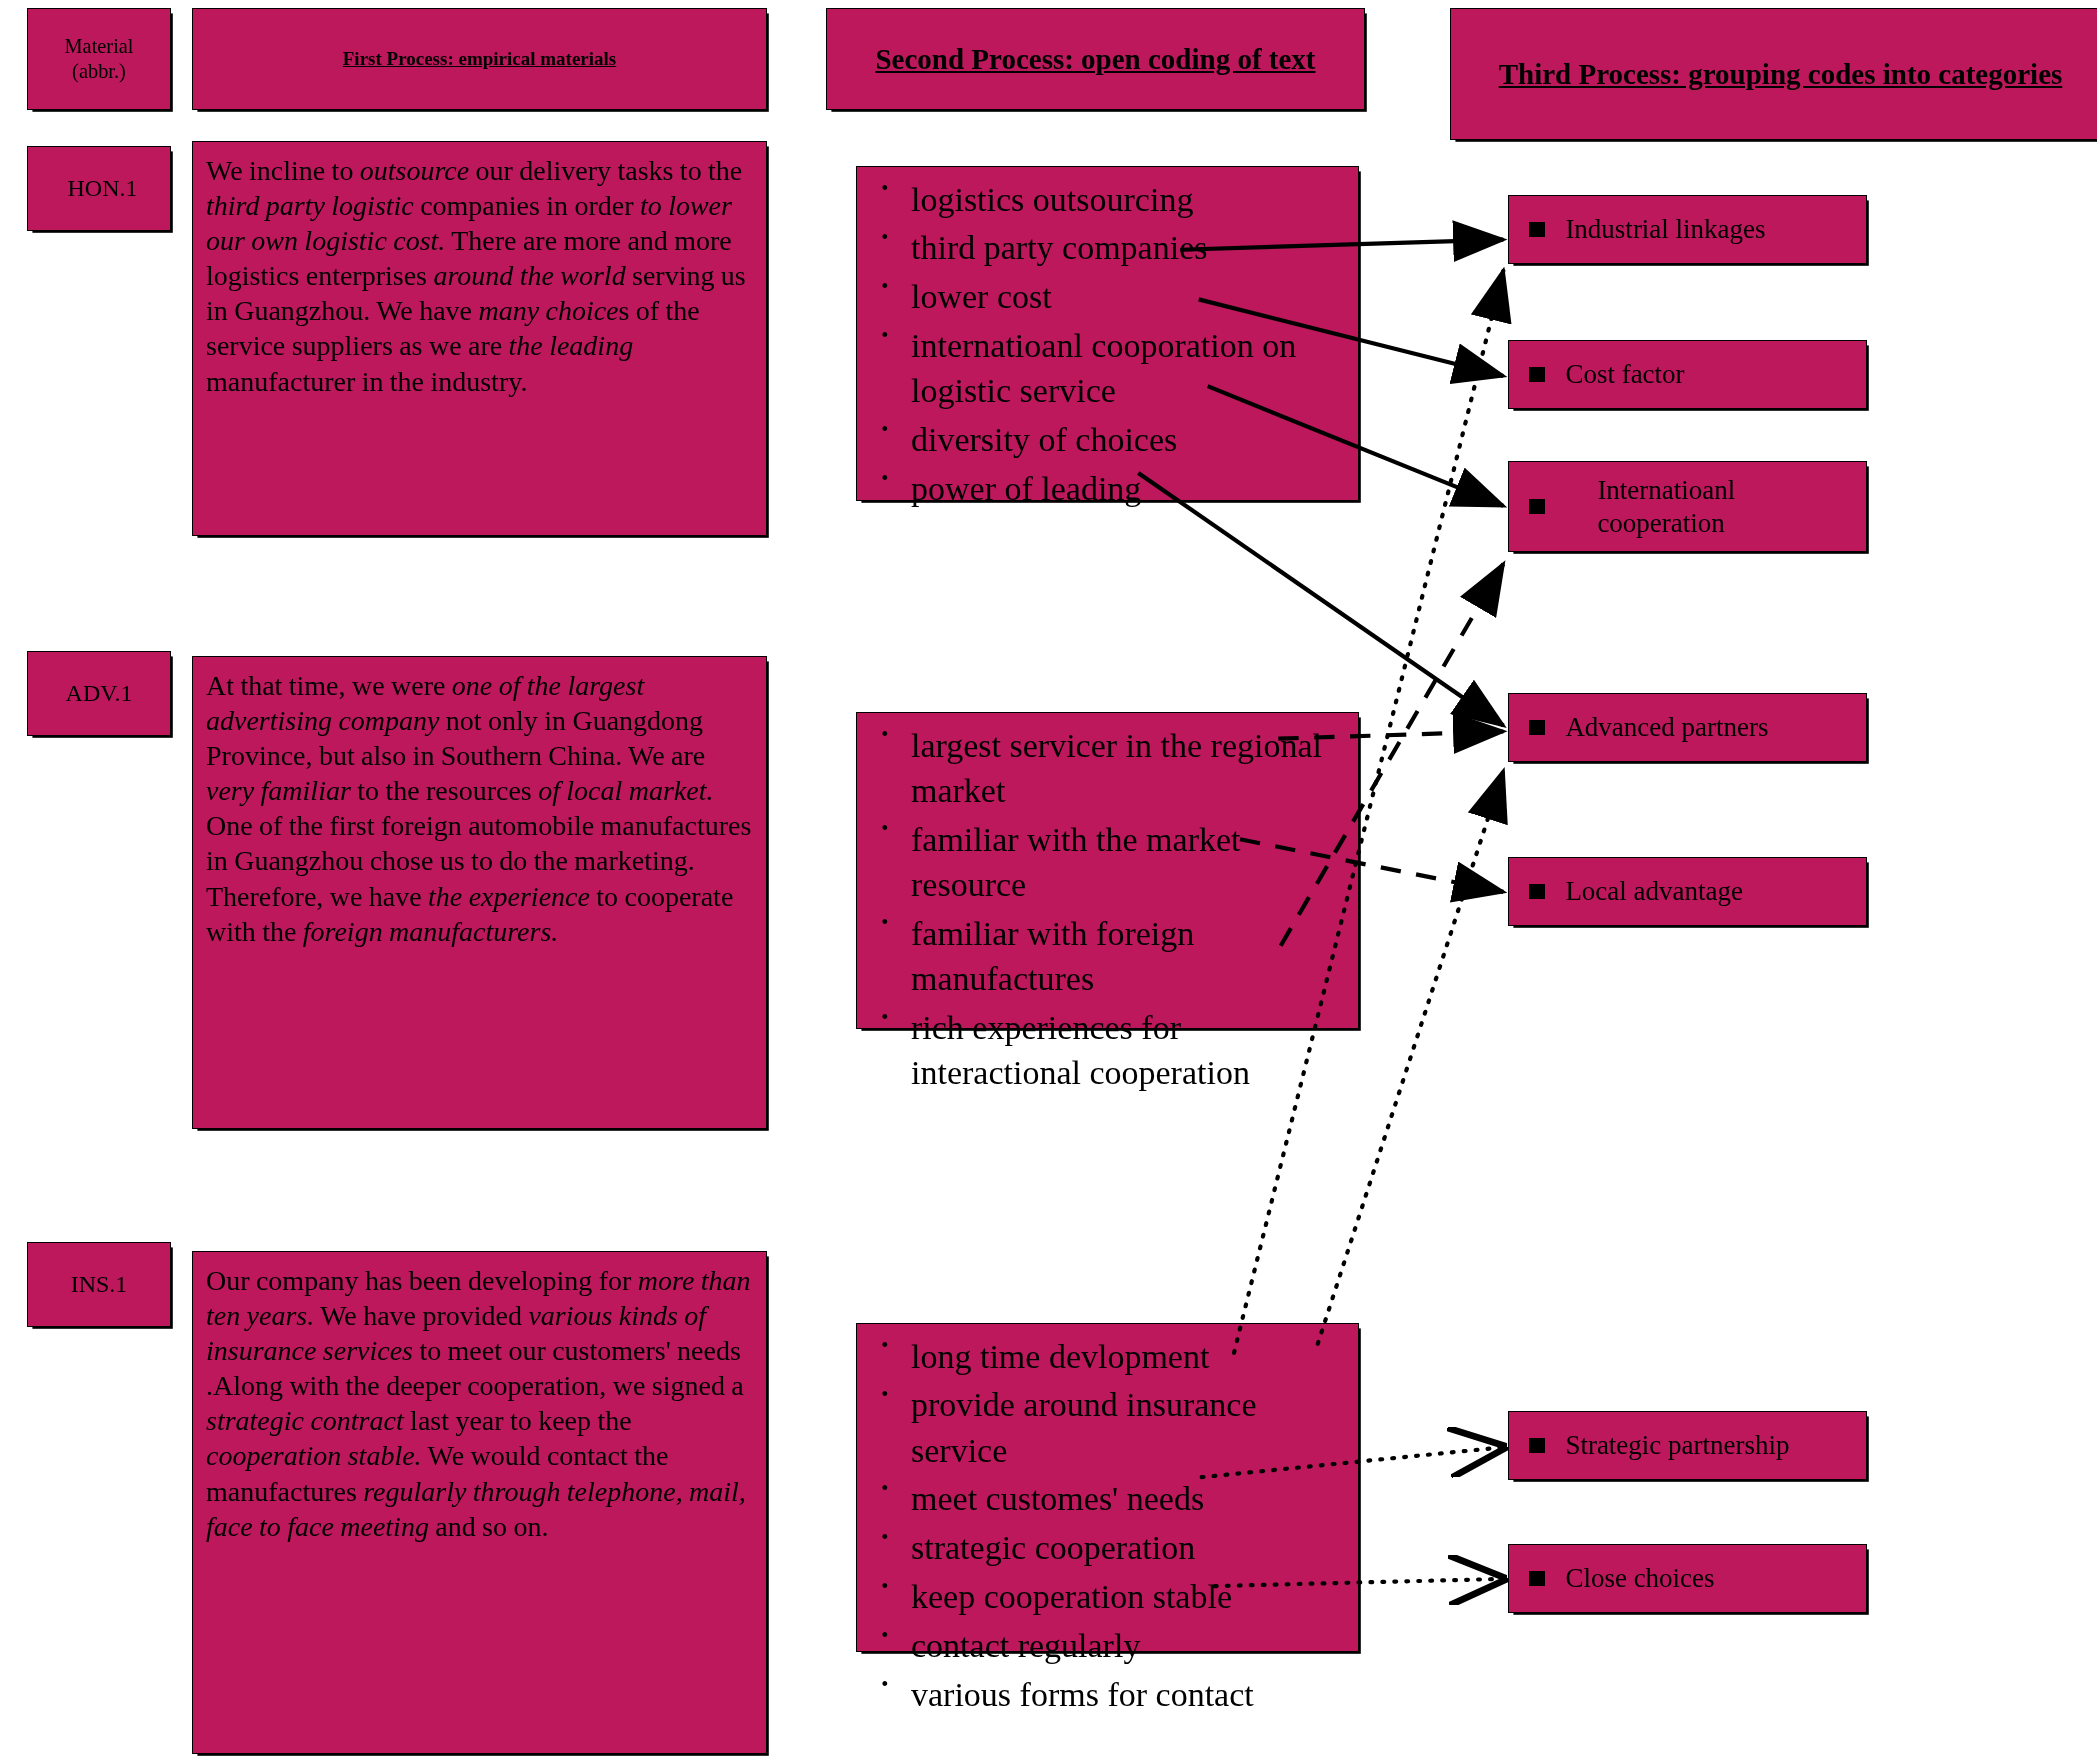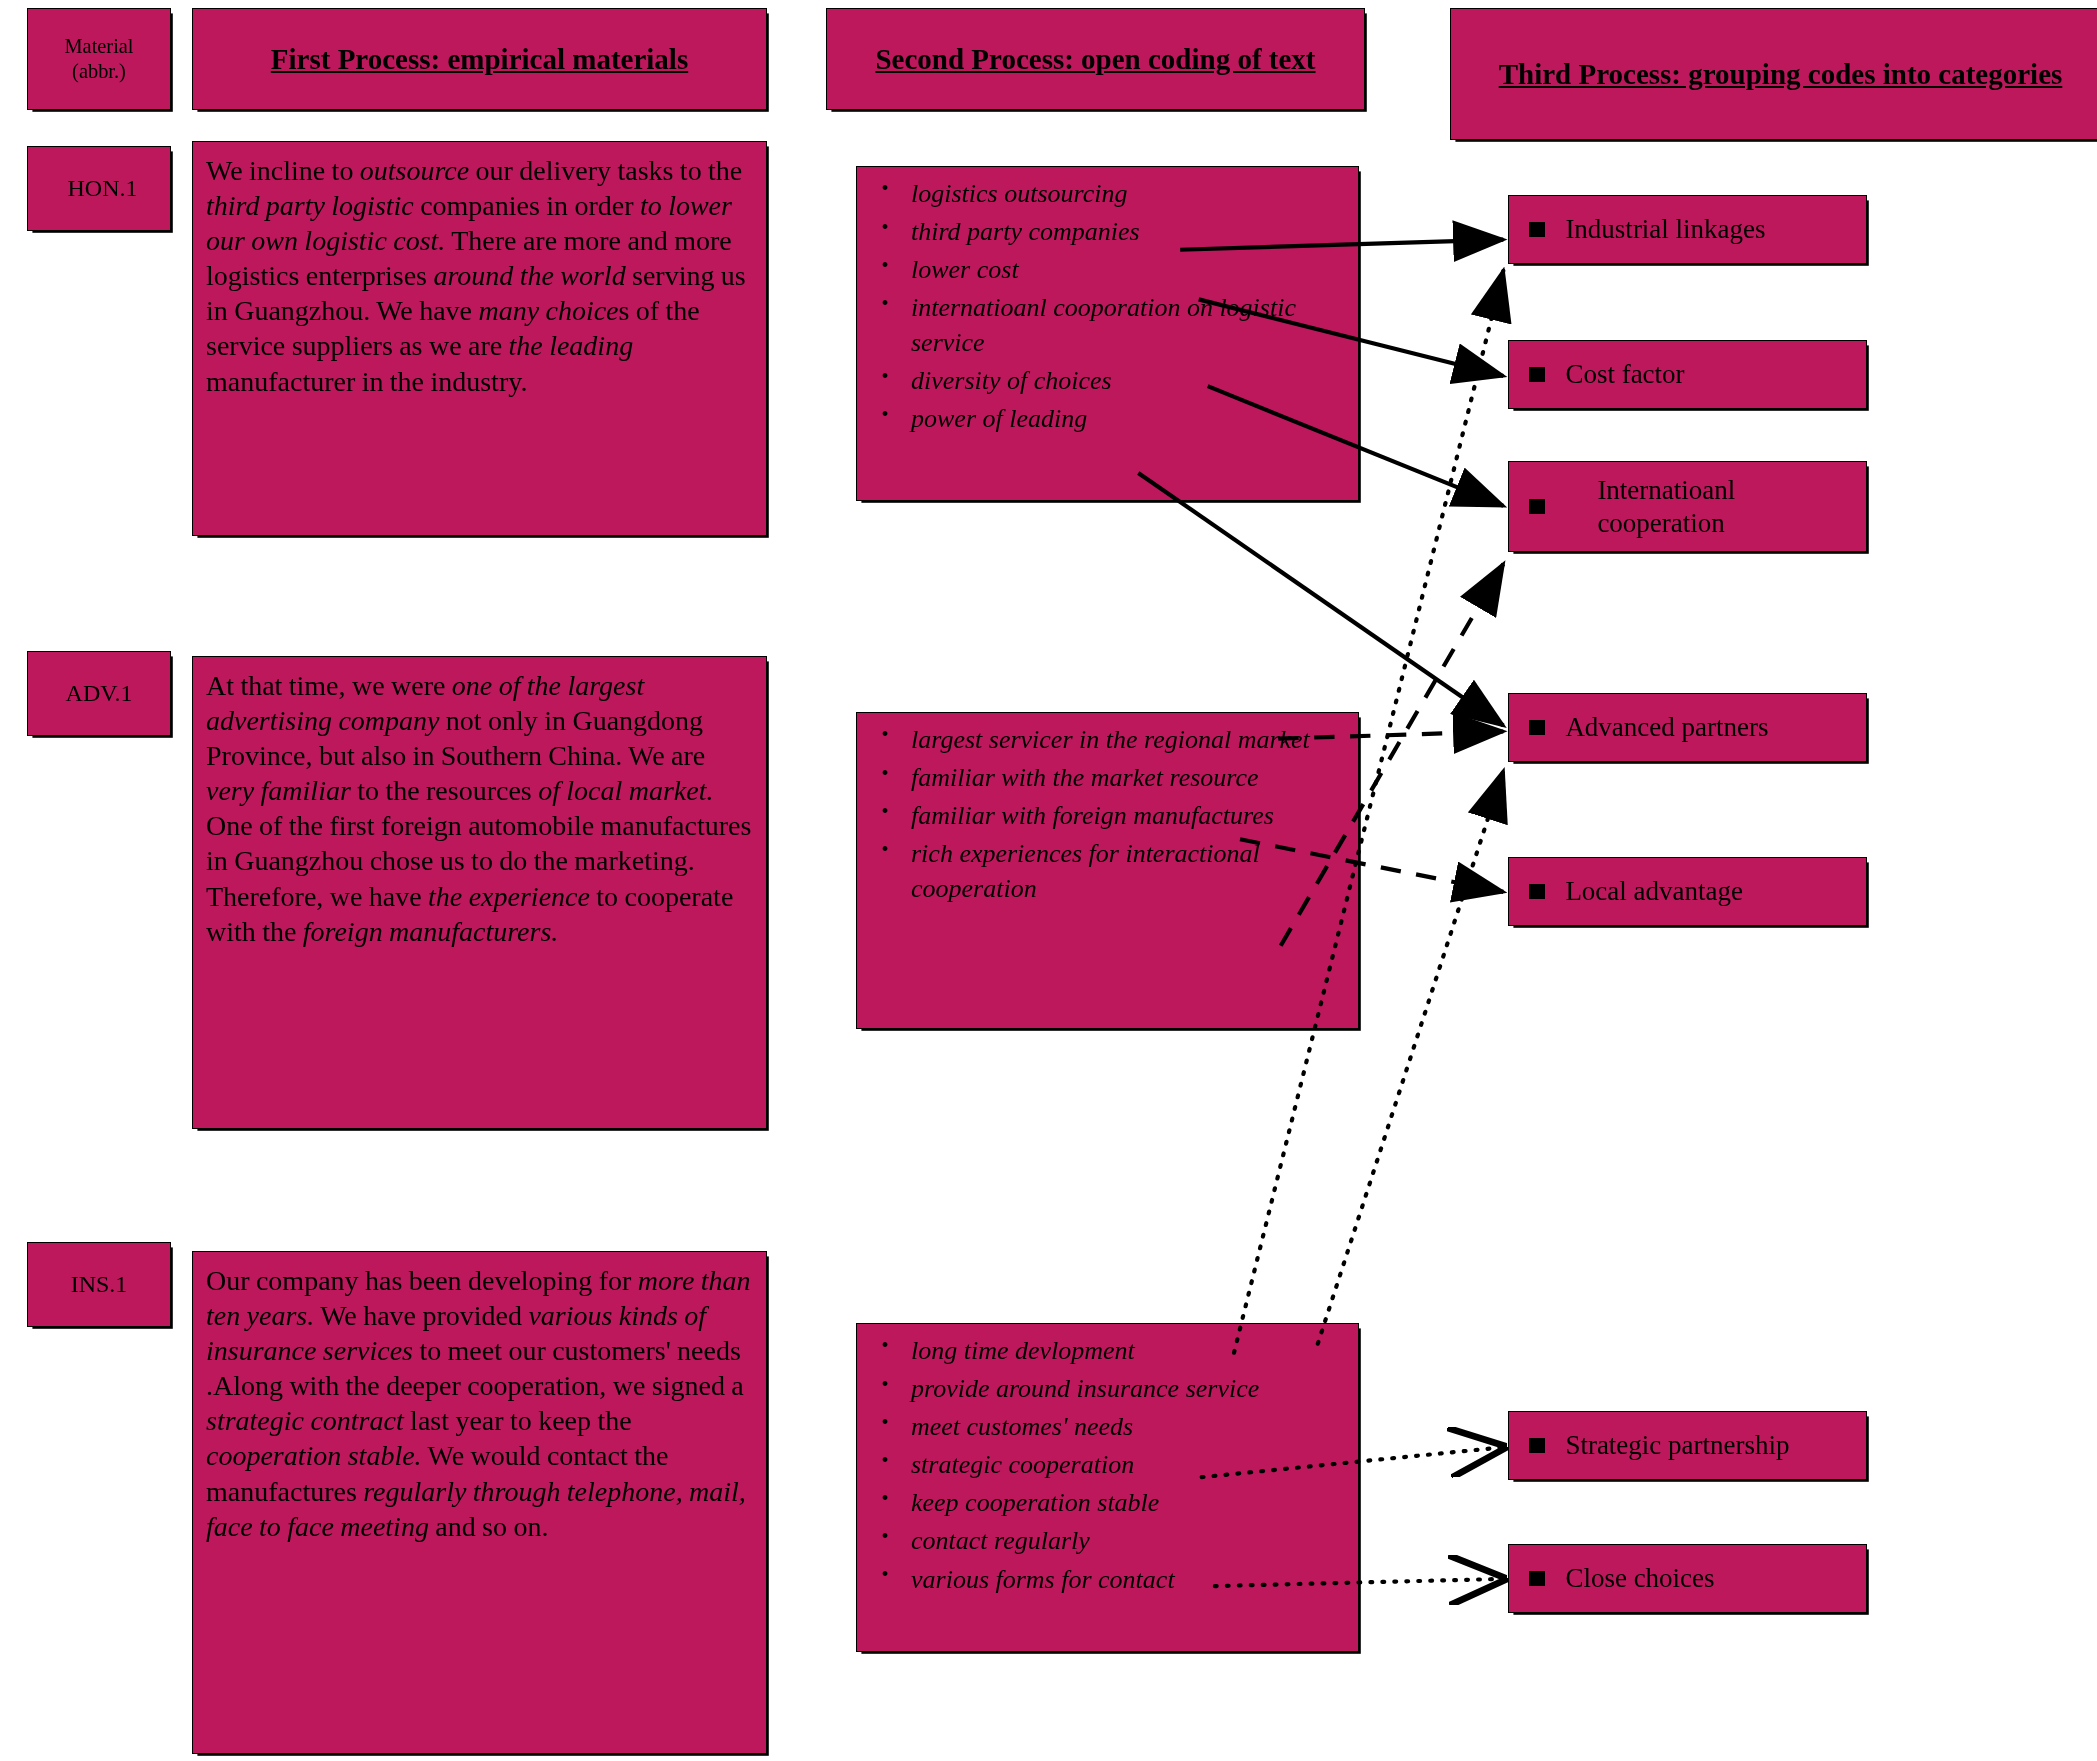--- a/index.html
+++ b/index.html
@@ -18,41 +18,41 @@
   .matcorner{display:flex;flex-direction:column;align-items:center;justify-content:center;}
   .matcorner span{font-size:20.4px;line-height:1.25;text-align:center;display:block;}
 
   .quote{padding:10.8px 12px 6px 13px;}
   .quote p{margin:0;font-size:28px;line-height:1.255;text-align:left;
            word-spacing:-0.6px;}
   .quote i{font-style:italic;}
 
   .codes{padding:9.6px 6px 6px 17px;}
   .codes ul{margin:0;padding:0;list-style:none;}
-  .codes li{position:relative;padding-left:37px;font-size:26px;line-height:1.33;margin:0 0 3.6px 0;font-style:italic;}
+  .codes li{position:relative;padding-left:37px;font-size:34px;line-height:1.33;margin:0 0 3.6px 0;}
   .codes li::before{content:"\2022";position:absolute;left:7.2px;top:-1.2px;font-size:20.4px;}
 
   .cat{display:flex;align-items:center;padding-left:20.4px;}
   .cat .sq{width:15.6px;height:15.6px;background:#000;flex:0 0 auto;margin-right:20.4px;}
   .cat .lbl{font-size:27px;line-height:1.2;}
 
   svg.links{position:absolute;left:0;top:0;width:2097px;height:1761px;pointer-events:none;}
 </style>
 </head>
 <body>
 
 <div id="stage">
 
   <div class="box matcorner" style="left:27px;top:8.4px;width:144px;height:102px;">
     <span>Material</span>
     <span>(abbr.)</span>
   </div>
 
   <div class="box hdr" style="left:192px;top:8.4px;width:575px;height:102px;">
-    <span style="font-size:29px;">First Process: empirical materials</span>
+    <span style="font-size:19px;">First Process: empirical materials</span>
   </div>
 
   <div class="box hdr" style="left:826px;top:8.4px;width:539px;height:102px;">
     <span style="font-size:29px;">Second Process: open coding of text</span>
   </div>
 
   <div class="box hdr" style="left:1422px;top:8.4px;width:661px;height:132px;margin-left:28px;">
     <span style="font-size:29px;">Third Process: grouping codes into categories</span>
   </div>
 

